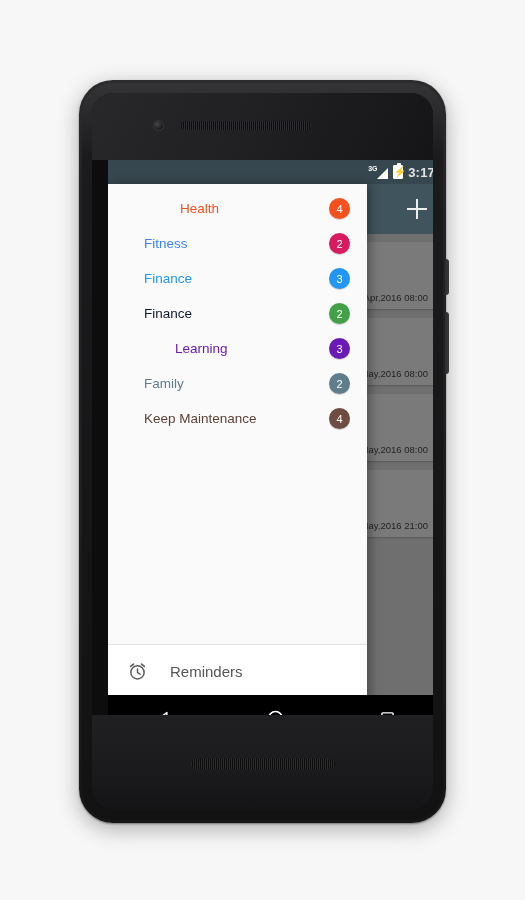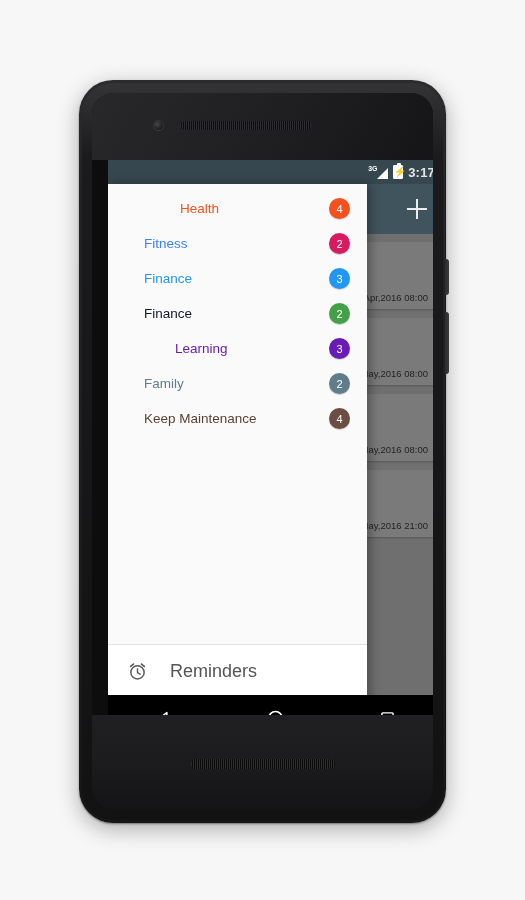--- a/index.html
+++ b/index.html
@@ -230,21 +230,21 @@
     display: flex; align-items: center;
     padding: 0 16px;
     cursor: pointer;
   }
   .footer-icon {
     width: 26px; height: 26px; flex: 0 0 auto;
     display: flex; align-items: center; justify-content: center;
     color: #5c5c5c;
   }
   .footer-label {
-    margin-left: 20px; font-size: 18px; color: #555555;
+    margin-left: 20px; font-size: 15px; color: #555555;
   }
 
   
   #nav-bar {
     position: absolute; left: 0; bottom: 0;
     width: 335px; height: 46px;
     background: #000000;
     display: flex; align-items: center; justify-content: space-around;
   }
   .nav-btn { width: 40px; height: 40px; display:flex; align-items:center; justify-content:center; cursor: pointer; }

